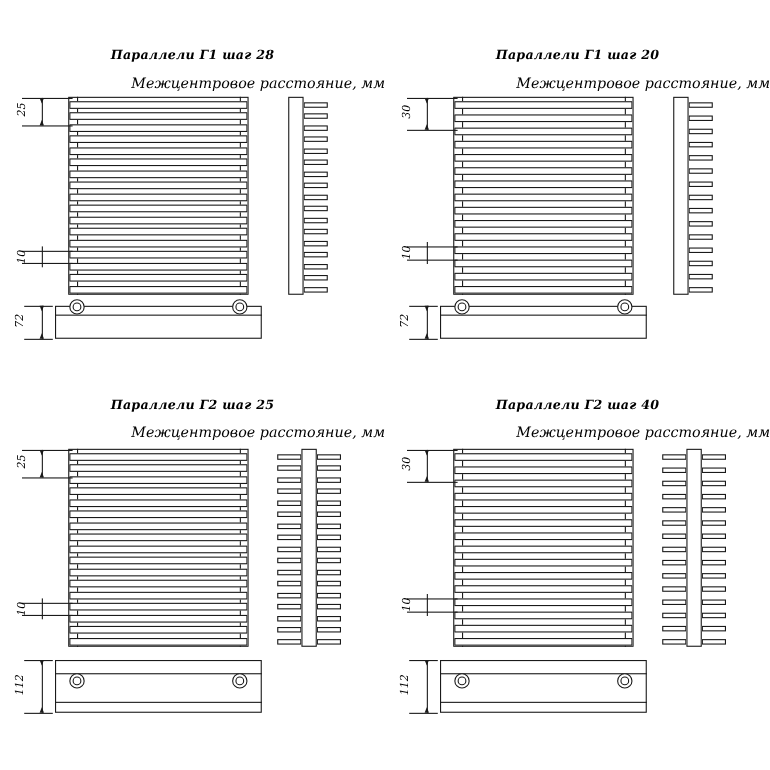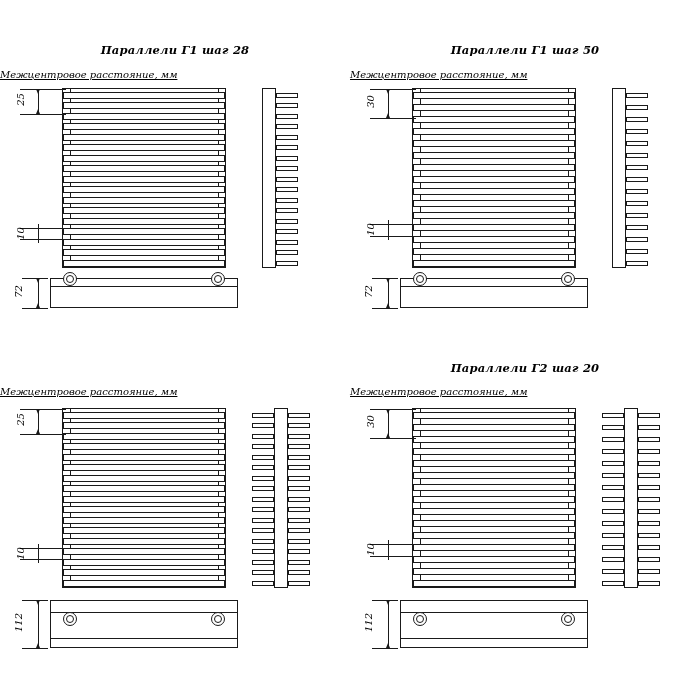--- a/index.html
+++ b/index.html
@@ -34,24 +34,23 @@
     width: 100%;
     text-align: center;
     font-style: italic;
     font-weight: bold;
     font-size: 11.5px;
     letter-spacing: 0.2px;
   }
   .subtitle {
     position: absolute;
     width: 100%;
-    text-align: left;
+    text-align: right;
     font-style: italic;
-    font-size: 10px;
-    text-decoration: underline;
+    font-size: 13px;
   }
 
   
   .ln {
     position: absolute;
     background: #1a1a1a;
   }
   .hln { height: 1px; }
   .vln { width: 1px; }
 
@@ -180,21 +179,21 @@
 
     <div class="ln hln" style="left:22px; top:278px; width:26px;"></div>
     <div class="ln hln" style="left:22px; top:308px; width:26px;"></div>
     <div class="ln vln" style="left:38px; top:278px; height:30px;"></div>
     <div class="arrowhead ah-dn" style="left:35.5px; top:278px;"></div>
     <div class="arrowhead ah-up" style="left:35.5px; top:303px;"></div>
     <div class="dimlabel" style="left:12px; top:286px;">72</div>
   </div>
 
   <div class="panel p-tr">
-    <div class="title" style="top:43px;">Параллели Г1 шаг 50</div>
+    <div class="title" style="top:43px;">Параллели Г1 шаг 20</div>
     <div class="subtitle" style="top:69px;">Межцентровое расстояние, мм</div>
 
     <div class="frame" style="left:62px; top:88px; width:164px; height:180px;"></div>
     <div class="ln vln" style="left:70px; top:88px; height:180px;"></div>
     <div class="ln vln" style="left:218px; top:88px; height:180px;"></div>
 
     <div class="tube" style="left:63px; top:92px;  width:162px;"></div>
     <div class="tube" style="left:63px; top:104px; width:162px;"></div>
     <div class="tube" style="left:63px; top:116px; width:162px;"></div>
     <div class="tube" style="left:63px; top:128px; width:162px;"></div>
@@ -250,20 +249,21 @@
 
     <div class="ln hln" style="left:22px; top:278px; width:26px;"></div>
     <div class="ln hln" style="left:22px; top:308px; width:26px;"></div>
     <div class="ln vln" style="left:38px; top:278px; height:30px;"></div>
     <div class="arrowhead ah-dn" style="left:35.5px; top:278px;"></div>
     <div class="arrowhead ah-up" style="left:35.5px; top:303px;"></div>
     <div class="dimlabel" style="left:12px; top:286px;">72</div>
   </div>
 
   <div class="panel p-bl">
+    <div class="title" style="top:11px;">Параллели Г2 шаг 25</div>
     <div class="subtitle" style="top:36px;">Межцентровое расстояние, мм</div>
 
     <div class="frame" style="left:62px; top:58px; width:164px; height:180px;"></div>
     <div class="ln vln" style="left:70px; top:58px; height:180px;"></div>
     <div class="ln vln" style="left:218px; top:58px; height:180px;"></div>
 
     <div class="tube" style="left:63px; top:62px;  width:162px;"></div>
     <div class="tube" style="left:63px; top:72px;  width:162px;"></div>
     <div class="tube" style="left:63px; top:83px;  width:162px;"></div>
     <div class="tube" style="left:63px; top:93px;  width:162px;"></div>
@@ -341,21 +341,21 @@
 
     <div class="ln hln" style="left:22px; top:250px; width:26px;"></div>
     <div class="ln hln" style="left:22px; top:298px; width:26px;"></div>
     <div class="ln vln" style="left:38px; top:250px; height:48px;"></div>
     <div class="arrowhead ah-dn" style="left:35.5px; top:250px;"></div>
     <div class="arrowhead ah-up" style="left:35.5px; top:293px;"></div>
     <div class="dimlabel" style="left:9px; top:267px;">112</div>
   </div>
 
   <div class="panel p-br">
-    <div class="title" style="top:11px;">Параллели Г2 шаг 20</div>
+    <div class="title" style="top:11px;">Параллели Г2 шаг 40</div>
     <div class="subtitle" style="top:36px;">Межцентровое расстояние, мм</div>
 
     <div class="frame" style="left:62px; top:58px; width:164px; height:180px;"></div>
     <div class="ln vln" style="left:70px; top:58px; height:180px;"></div>
     <div class="ln vln" style="left:218px; top:58px; height:180px;"></div>
 
     <div class="tube" style="left:63px; top:62px;  width:162px;"></div>
     <div class="tube" style="left:63px; top:74px;  width:162px;"></div>
     <div class="tube" style="left:63px; top:86px;  width:162px;"></div>
     <div class="tube" style="left:63px; top:98px;  width:162px;"></div>

